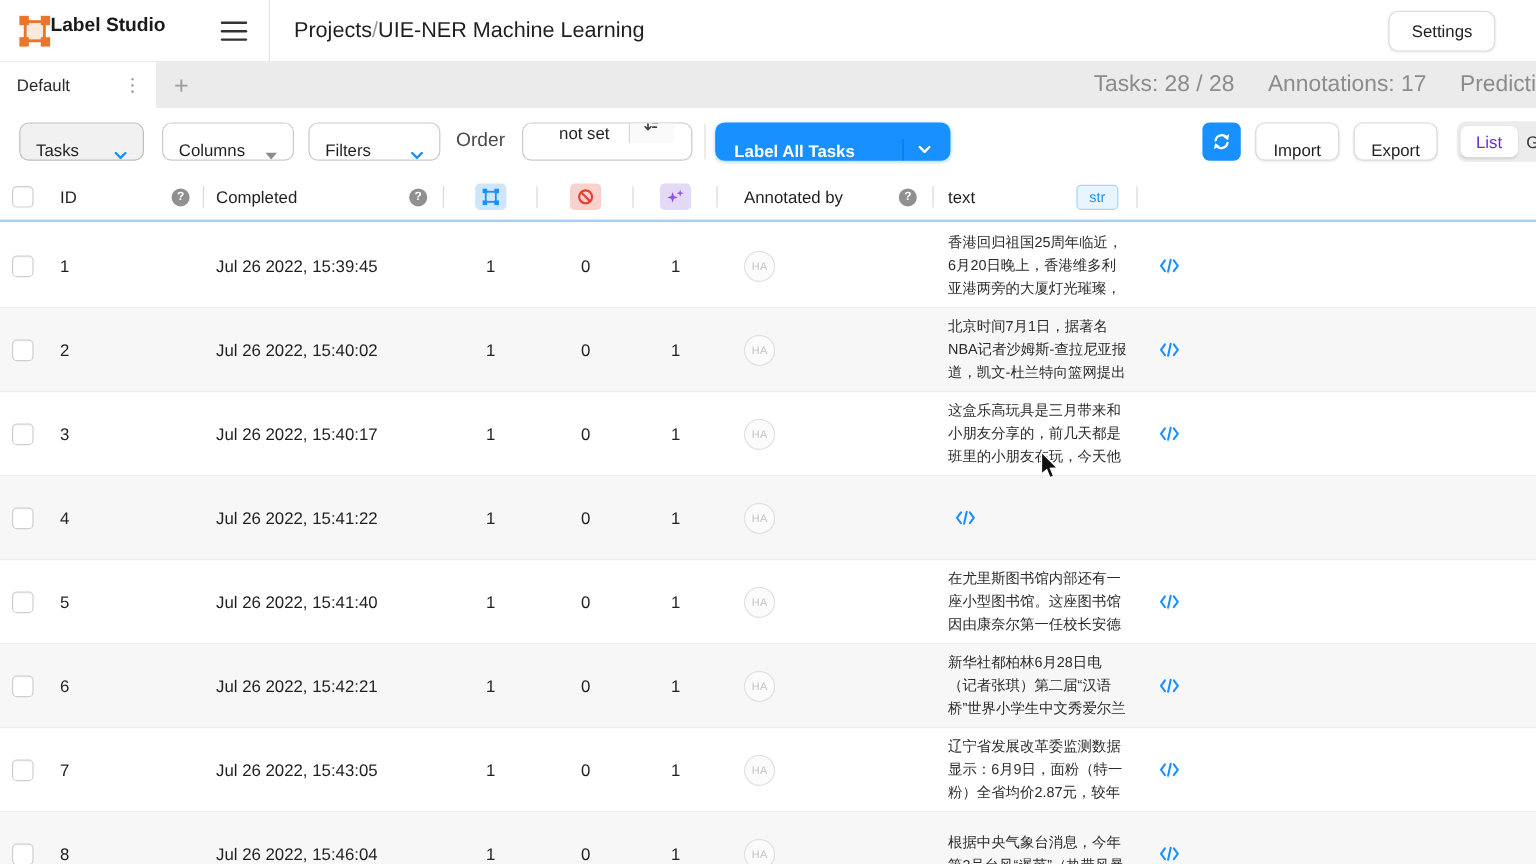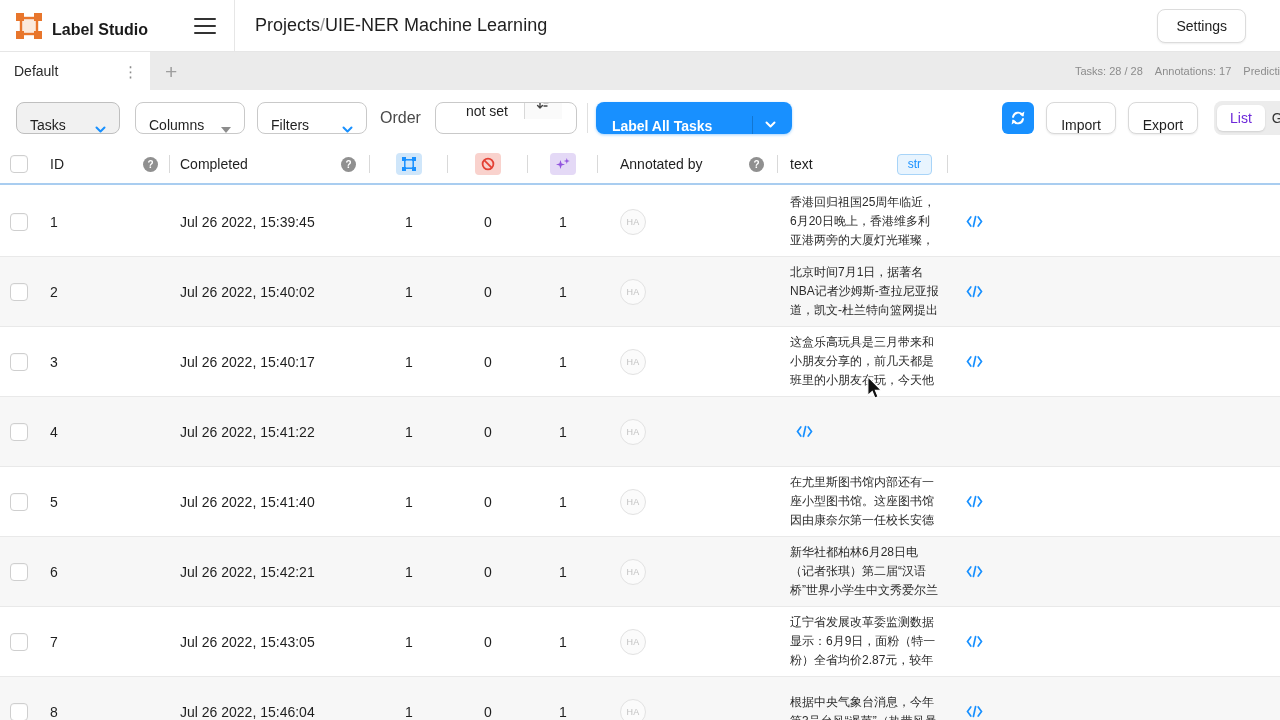--- a/index.html
+++ b/index.html
@@ -5,39 +5,39 @@
   * { margin:0; padding:0; box-sizing:border-box; }
   html,body { background:#888; }
   .screen {
     position:relative; width:1280px; height:720px; overflow:hidden;
     background:#fff; font-family:"Liberation Sans", sans-serif; color:#1f1f1f;
   }
 
   
   .app-header { position:absolute; top:0; left:0; width:1280px; height:52px;
     background:#fff; border-bottom:1px solid #e6e6e6; display:flex; align-items:center; }
-  .logo-wrap { margin-left:16px; display:flex; align-items:flex-end; gap:10px; }
+  .logo-wrap { margin-left:16px; display:flex; align-items:flex-start; }
   .app-name { font-size:16px; font-weight:700; color:#1a1a1a; }
   .hamburger { margin-left:46px; display:flex; flex-direction:column; gap:5px; cursor:pointer; }
   .hamburger span { width:22px; height:2px; background:#333; border-radius:1px; }
   .hdr-divider { width:1px; height:52px; background:#e6e6e6; margin-left:18px; }
   .breadcrumb { margin-left:20px; display:flex; align-items:center; gap:0; font-size:18px; }
   .crumb-sep { color:#9b9b9b; }
   .btn-settings { margin-left:auto; margin-right:34px; height:34px; padding:0 18px;
     background:#fff; border:1px solid #dcdcdc; border-radius:8px; font-size:14px; color:#222;
     box-shadow:0 1px 2px rgba(0,0,0,.07); display:flex; align-items:center; cursor:pointer; }
 
   
   .tab-bar { position:absolute; top:52px; left:0; width:1280px; height:38px;
     background:#ebebeb; display:flex; align-items:center; }
-  .tab-active { width:150px; height:38px; background:#fff; display:flex; align-items:center;
+  .tab-active { width:130px; height:38px; background:#fff; display:flex; align-items:center;
     padding:0 12px 0 14px; font-size:14px; color:#2a2a2a; cursor:pointer; }
   .kebab { margin-left:auto; color:#8c8c8c; font-size:15px; letter-spacing:0; line-height:1; cursor:pointer; }
   .tab-add { margin-left:15px; color:#9e9e9e; font-size:21px; font-weight:400; cursor:pointer; line-height:1; }
-  .tab-stats { margin-left:auto; display:flex; gap:12px; font-size:11px; color:#8c8c8c; white-space:nowrap; }
+  .tab-stats { margin-left:auto; display:flex; gap:28px; font-size:19px; color:#8c8c8c; white-space:nowrap; }
 
   
   .toolbar { position:absolute; top:90px; left:0; width:1280px; height:55px;
     background:#fff; display:flex; align-items:center; }
   .btn { display:inline-flex; align-items:flex-end; height:32px; padding:0 13px;
     border:1px solid #c9c9c9; border-radius:8px; background:#fff; font-size:14px; color:#1f1f1f;
     cursor:pointer; white-space:nowrap; }
   .btn-tasks { margin-left:16px; width:104px; background:#f1f1f1; border-color:#bfbfbf; justify-content:space-between; }
   .btn-columns { margin-left:15px; width:110px; justify-content:space-between; }
   .btn-filters { margin-left:12px; width:110px; justify-content:space-between; }

